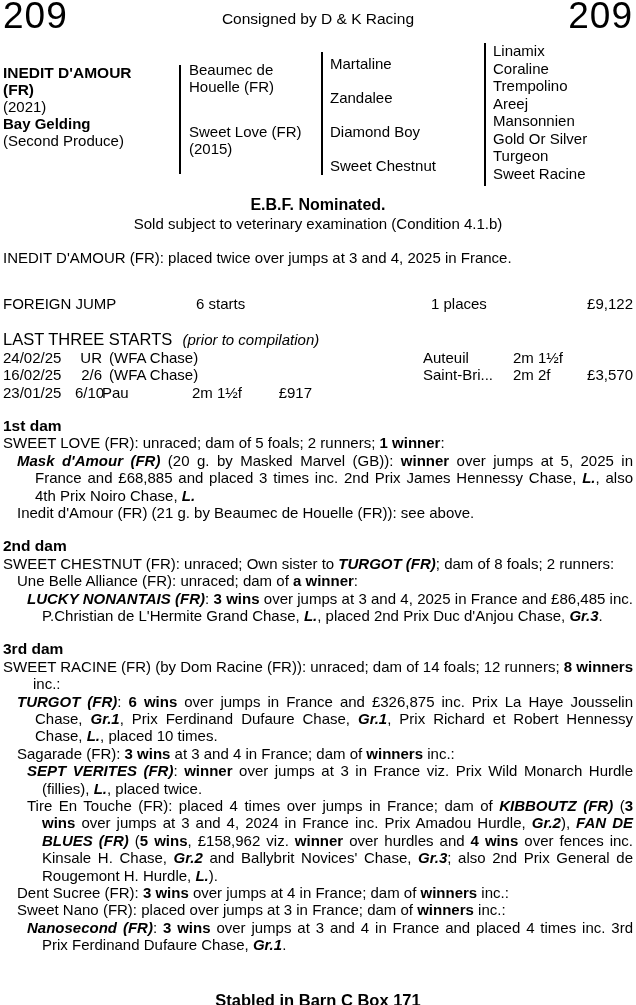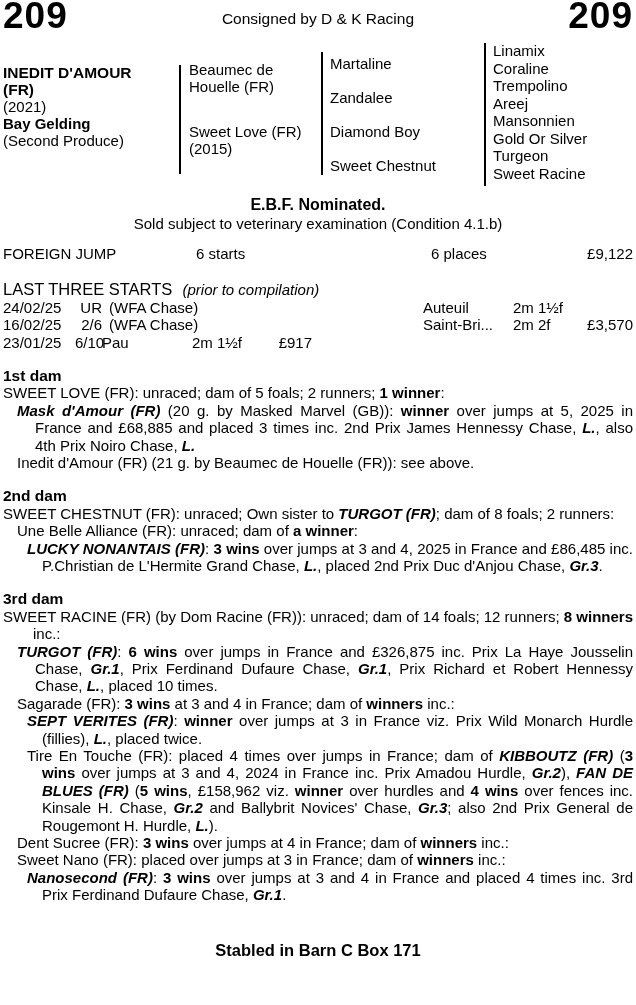--- a/index.html
+++ b/index.html
@@ -8,21 +8,21 @@
     width:636px; height:1005px; overflow:hidden;
     font-family:"Liberation Sans","DejaVu Sans",sans-serif;
     font-size:15px; color:#000;
   }
   .page { padding:0 3px; position:relative; }
   .b { font-weight:bold; }
   .i { font-style:italic; }
 
   
   .header { display:flex; justify-content:space-between; align-items:flex-start; height:42px; }
-  .lot-number { font-size:37px; font-weight:bold; line-height:32px; letter-spacing:1px; }
+  .lot-number { font-size:37px; font-weight:normal; line-height:32px; letter-spacing:1px; }
   .consignor { font-size:15.5px; padding-top:10px; }
 
   
   .pedigree { position:relative; height:149px; }
   .pedigree .rule { position:absolute; width:2px; background:#000; }
   .rule1 { left:176px; top:23px; height:109px; }
   .rule2 { left:318px; top:10px; height:123px; }
   .rule3 { left:481px; top:1px;  height:143px; }
   .ped-col1 { position:absolute; left:0; top:22px; width:160px; line-height:17px; }
   .horse-name { font-weight:bold; font-size:15.5px; width:150px; }
@@ -34,21 +34,21 @@
   .ped-col4 { position:absolute; left:490px; top:0; line-height:17.5px; white-space:nowrap; }
 
   
   .center { text-align:center; }
   .ebf { font-weight:bold; font-size:16px; margin-top:5px; }
   .condition { font-size:15px; margin-top:1px; }
 
   .summary { margin-top:17px; }
 
   
-  .record-row { display:flex; margin-top:13px; }
+  .record-row { display:flex; margin-top:29px; }
   .rec-cat { width:193px; }
   .rec-starts { width:235px; }
   .rec-places { flex:1; }
   .rec-earn { width:70px; text-align:right; }
 
   
   .lts-heading { margin-top:18px; }
   .lts-title { font-weight:normal; font-size:16.5px; }
   .lts-sub { font-style:italic; font-size:15px; margin-left:6px; }
   .race-row { display:flex; line-height:17.3px; }
@@ -111,25 +111,26 @@
       <div>Mansonnien</div>
       <div>Gold Or Silver</div>
       <div>Turgeon</div>
       <div>Sweet Racine</div>
     </div>
   </div>
 
   <div class="center ebf">E.B.F. Nominated.</div>
   <div class="center condition">Sold subject to veterinary examination (Condition 4.1.b)</div>
 
+  <div class="summary">INEDIT D'AMOUR (FR): placed twice over jumps at 3 and 4, 2025 in France.</div>
 
   <div class="record-row">
     <span class="rec-cat">FOREIGN JUMP</span>
     <span class="rec-starts">6 starts</span>
-    <span class="rec-places">6 places</span>
+    <span class="rec-places">1 places</span>
     <span class="rec-earn">£9,122</span>
   </div>
 
   <div class="lts-heading">
     <span class="lts-title">LAST THREE STARTS</span>
     <span class="lts-sub">(prior to compilation)</span>
   </div>
 
   <div class="race-row">
     <span class="race-date">24/02/25</span>

